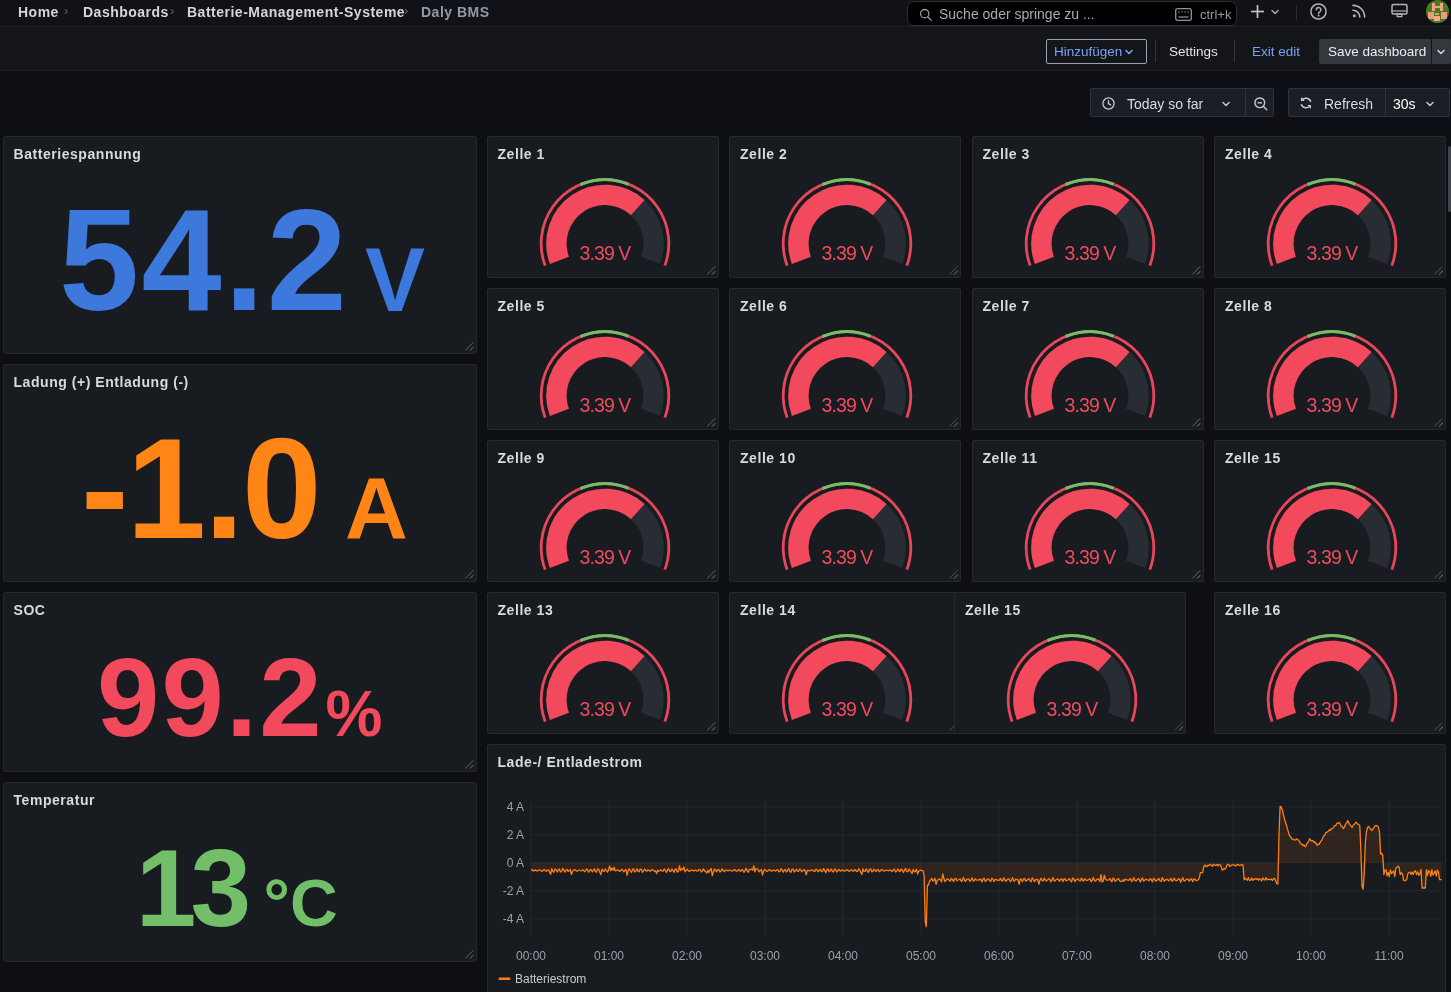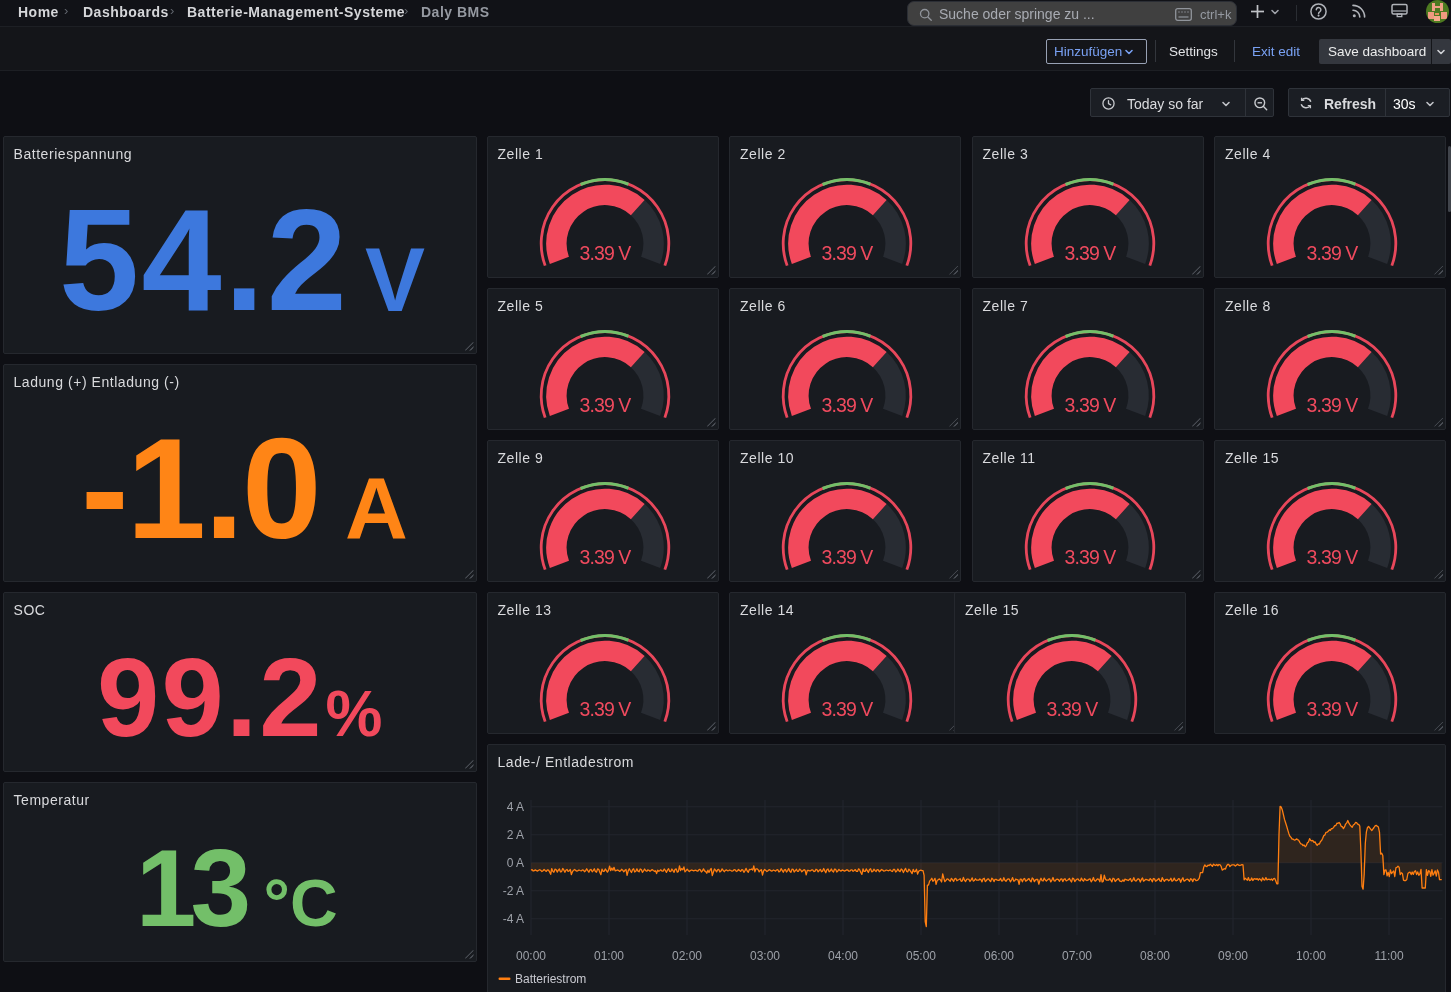--- a/index.html
+++ b/index.html
@@ -1,39 +1,39 @@
 <!DOCTYPE html>
 <html><head><meta charset="utf-8"><style>
 
 *{margin:0;padding:0;box-sizing:border-box}
 html,body{width:1451px;height:992px;overflow:hidden;background:#0e0f14;font-family:"Liberation Sans",sans-serif;-webkit-font-smoothing:antialiased}
 #stage{position:absolute;inset:0;width:1451px;height:992px}
 .panel{position:absolute;background:#181b20;border:1px solid #25282e;border-radius:2px}
-.pt{position:absolute;top:9px;left:10px;font-size:14px;color:#d9dadd;font-weight:400;letter-spacing:.55px;white-space:nowrap}
+.pt{position:absolute;top:9px;left:10px;font-size:14px;color:#d9dadd;font-weight:700;letter-spacing:.55px;white-space:nowrap}
 .rs{position:absolute;right:2px;bottom:2px;width:9px;height:9px;background:repeating-linear-gradient(135deg,transparent 0 2.2px,#474b52 2.2px 3.4px);clip-path:polygon(100% 0,0 100%,100% 100%)}
 .val{position:absolute;line-height:1;font-weight:700;white-space:nowrap}
 .gsvg,.csvg{position:absolute;left:0;top:0}
 #nav{position:absolute;left:0;top:0;width:1451px;height:27px;background:#111217;border-bottom:1px solid #1d1f24}
 #tb{position:absolute;left:0;top:27px;width:1451px;height:44px;background:#141519;border-bottom:1px solid #1d1f24}
 .bc{position:absolute;top:4px;font-size:14px;color:#d5d6d9;font-weight:700;letter-spacing:.5px}
 .bcs{position:absolute;top:3px;font-size:13px;color:#62666e}
 .tbtxt{position:absolute;font-size:13.5px;font-weight:500}
 .grp{position:absolute;background:#1b1e24;border:1px solid #2f333a;border-radius:2px}
 
 </style></head><body>
 <div id="stage">
 <div id="nav">
 <span class="bc" style="left:18px">Home</span>
 <span class="bcs" style="left:64px">›</span>
 <span class="bc" style="left:83px">Dashboards</span>
 <span class="bcs" style="left:170px">›</span>
 <span class="bc" style="left:187px">Batterie-Management-Systeme</span>
 <span class="bcs" style="left:404px">›</span>
 <span class="bc" style="left:421px;color:#9599a1">Daly BMS</span>
-<div style="position:absolute;left:907px;top:1px;width:330px;height:25px;background:#404040;border:1px solid #2b2e35;border-radius:7px">
+<div style="position:absolute;left:907px;top:1px;width:330px;height:25px;background:#000000;border:1px solid #2b2e35;border-radius:7px">
 <svg style="position:absolute;left:11px;top:5.5px" width="14" height="14" viewBox="0 0 16 16">
           <circle cx="6.5" cy="6.5" r="4.8" stroke="#90949b" stroke-width="1.5" fill="none"></circle>
           <line x1="10.2" y1="10.2" x2="14" y2="14" stroke="#90949b" stroke-width="1.5" stroke-linecap="round"></line>
         </svg>
 <span style="position:absolute;left:31px;top:4px;font-size:14px;color:#a8abb2">Suche oder springe zu ...</span>
 <svg style="position:absolute;left:267px;top:6px" width="17" height="13" viewBox="0 0 17 13">
           <rect x="0.7" y="0.7" width="15.6" height="11.6" rx="2" stroke="#90949b" stroke-width="1.3" fill="none"></rect>
           <line x1="3.5" y1="9" x2="13.5" y2="9" stroke="#90949b" stroke-width="1.2"></line>
           <circle cx="4" cy="4" r="0.7" fill="#90949b"></circle>
           <circle cx="7" cy="4" r="0.7" fill="#90949b"></circle>
@@ -108,21 +108,21 @@
         <line x1="10.2" y1="10.2" x2="13.6" y2="13.6" stroke="#c8cace" stroke-width="1.5" stroke-linecap="round"></line>
       </svg>
 </div>
 <div class="grp" style="left:1288px;top:87.5px;width:162px;height:29px">
 <svg style="position:absolute;left:10px;top:7.5px" width="14" height="14" viewBox="0 0 16 16">
         <path d="M13.5 6.5 A 6 6 0 0 0 3 5" stroke="#c8cace" stroke-width="1.6" fill="none"></path>
         <path d="M3 2 L3 5 L6 5" stroke="#c8cace" stroke-width="1.6" fill="none" stroke-linejoin="round"></path>
         <path d="M2.5 9.5 A 6 6 0 0 0 13 11" stroke="#c8cace" stroke-width="1.6" fill="none"></path>
         <path d="M13 14 L13 11 L10 11" stroke="#c8cace" stroke-width="1.6" fill="none" stroke-linejoin="round"></path>
       </svg>
-<span style="position:absolute;left:35px;top:7px;font-size:14px;color:#dadbde;font-weight:700">Refresh</span>
+<span style="position:absolute;left:35px;top:7px;font-size:14px;color:#dadbde;font-weight:400">Refresh</span>
 <div style="position:absolute;left:95.5px;top:0;width:1px;height:27px;background:#2f333a"></div>
 <span style="position:absolute;left:104px;top:7px;font-size:14px;color:#ffffff;font-weight:500">30s</span>
 <svg style="position:absolute;left:136px;top:10.5px" width="10" height="10" viewBox="0 0 10 10">
         <path d="M2 3.5 L5 6.5 L8 3.5" stroke="#c0c2c7" stroke-width="1.6" fill="none" stroke-linecap="round" stroke-linejoin="round"></path>
       </svg>
 </div>
 <div class="panel" style="left:2.5px;top:135.5px;width:474px;height:218px">
       <span class="pt">Batteriespannung</span>
       <span class="val" style="left:55.5px;top:52.6px;font-size:144px;letter-spacing:2.5px;color:#3d78dd">54.2</span>
       <span class="val" style="left:361.5px;top:98.3px;font-size:90px;color:#3d78dd">V</span>

